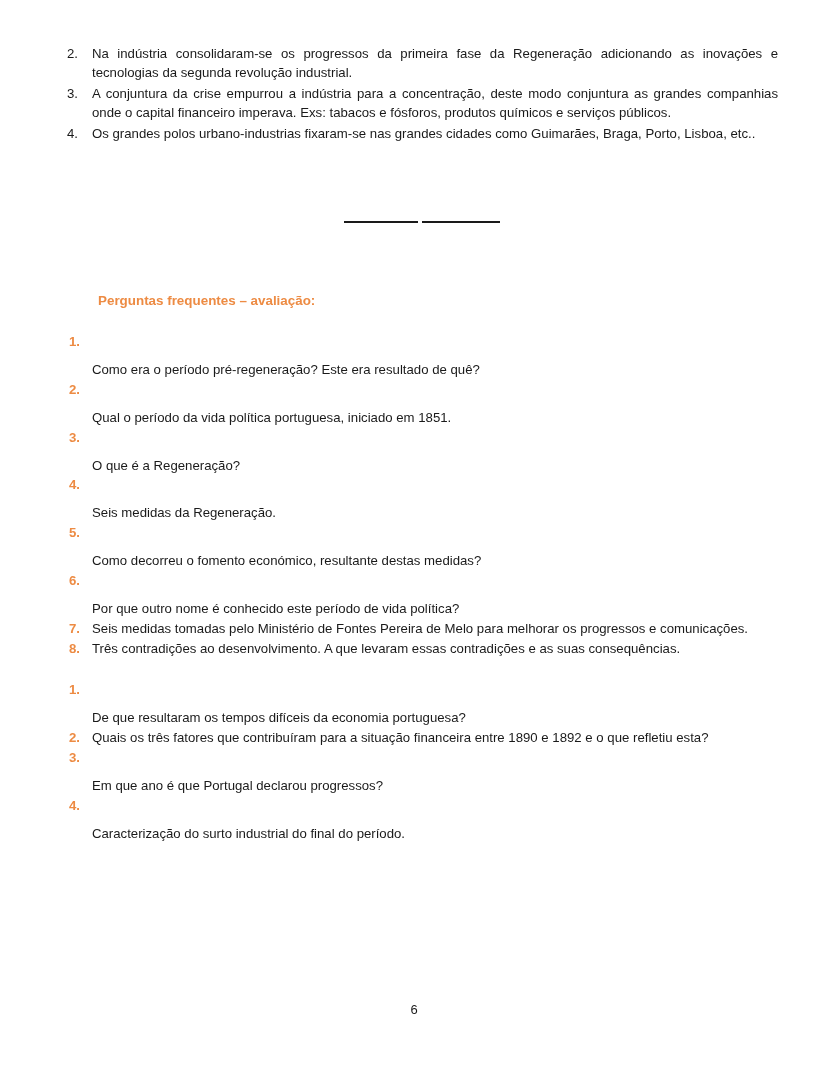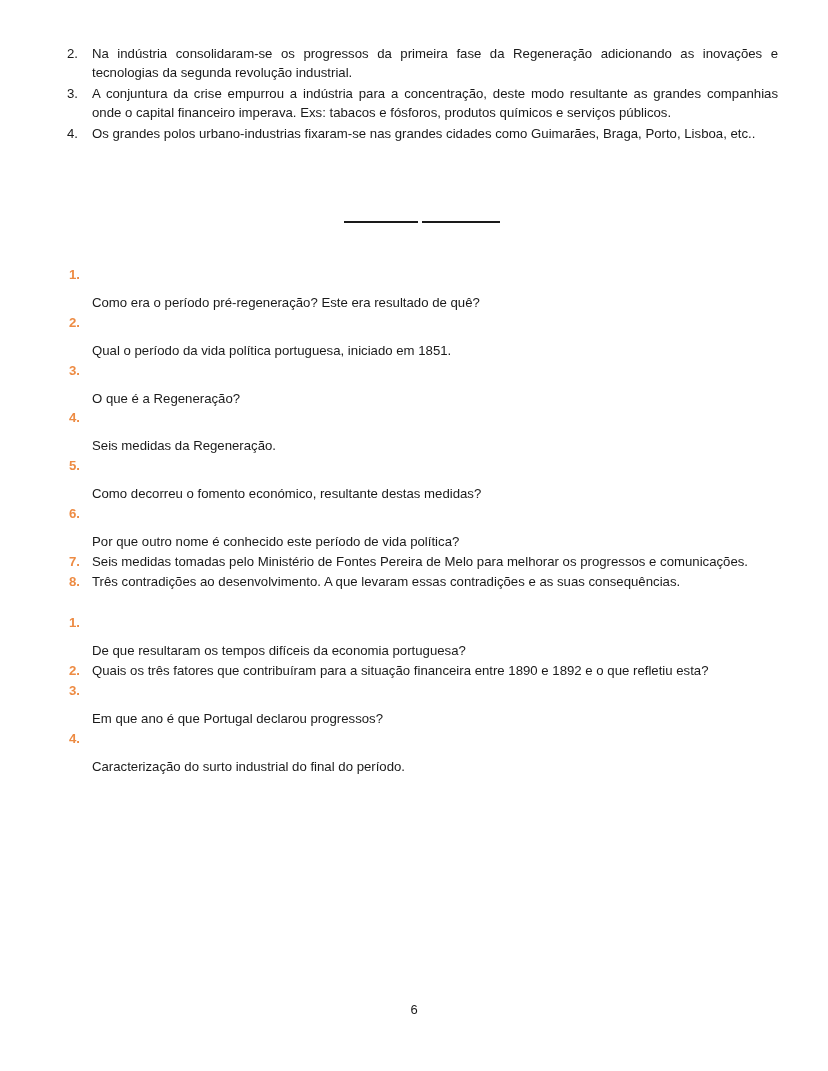--- a/index.html
+++ b/index.html
@@ -125,33 +125,34 @@
 
 <div class="page">
 
   <ol class="top-list">
       <li class="top-item">
         <span class="top-num">2.</span>
         <span class="top-text"><span>Na </span><b>indústria consolidaram-se os progressos</b><span> da primeira fase da Regeneração adicionando as inovações e tecnologias da segunda revolução industrial.</span></span>
       </li>
       <li class="top-item">
         <span class="top-num">3.</span>
-        <span class="top-text"><span>A conjuntura da crise empurrou a indústria para a concentração, deste modo </span><b>resultante as grandes companhias</b><span> onde o capital financeiro imperava. Exs: tabacos e fósforos, produtos químicos e serviços públicos.</span></span>
+        <span class="top-text"><span>A conjuntura da crise empurrou a indústria para a concentração, deste modo </span><b>conjuntura as grandes companhias</b><span> onde o capital financeiro imperava. Exs: tabacos e fósforos, produtos químicos e serviços públicos.</span></span>
       </li>
       <li class="top-item">
         <span class="top-num">4.</span>
         <span class="top-text"><span>Os </span><b>grandes polos urbano-industrias fixaram-se</b><span> nas grandes cidades como Guimarães, Braga, Porto, Lisboa, etc..</span></span>
       </li>
     </ol>
 
   <div class="divider-wrap">
     <div class="rule rule-a"></div>
     <div class="rule rule-b"></div>
   </div>
 
+  <div class="section-heading">Perguntas frequentes – avaliação:</div>
 
   <ol class="q-list first">
       <li class="q-item">
         <span class="q-num">1.</span>
         <span class="q-text nojustify">Como era o período pré-regeneração? Este era resultado de quê?</span>
       </li>
       <li class="q-item">
         <span class="q-num">2.</span>
         <span class="q-text nojustify">Qual o período da vida política portuguesa, iniciado em 1851.</span>
       </li>

